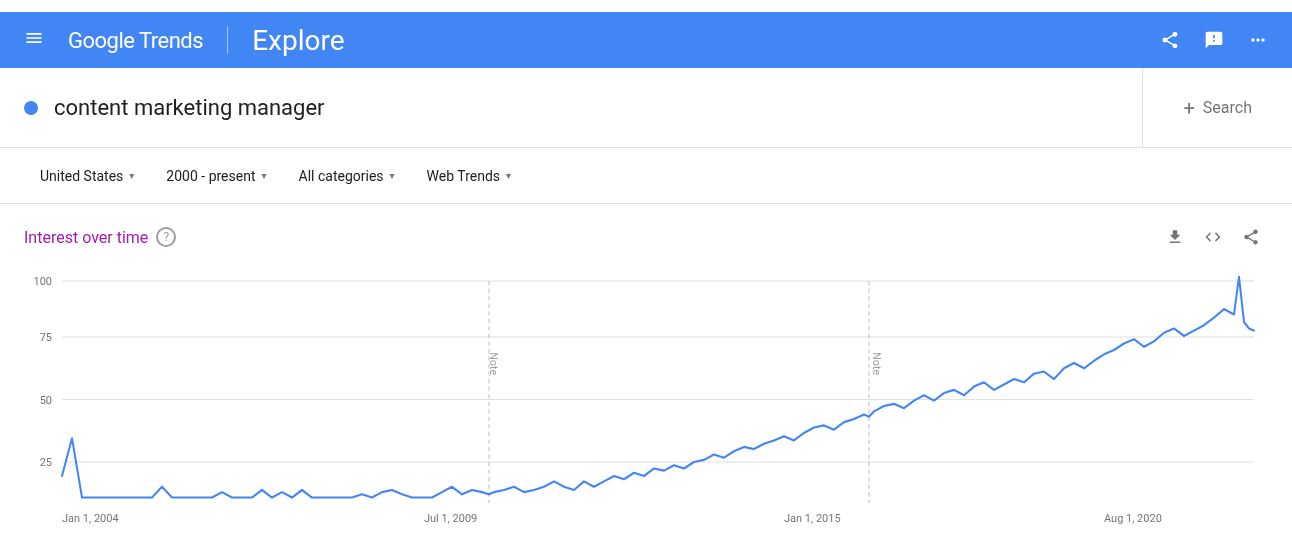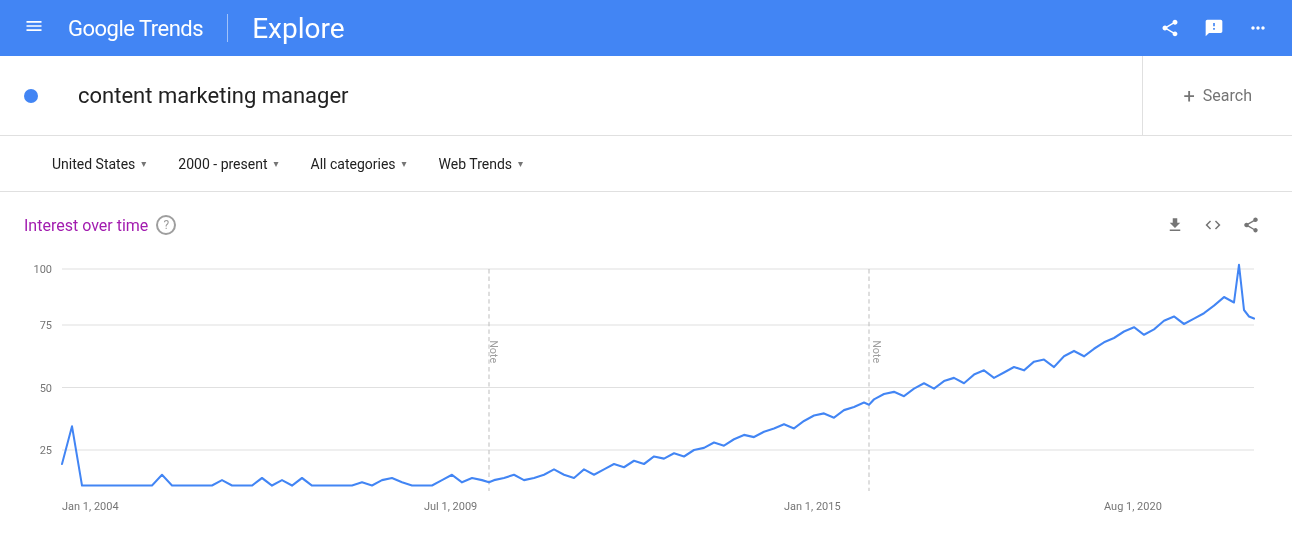--- a/index.html
+++ b/index.html
@@ -6,20 +6,21 @@
     body { font-family: 'Roboto', Arial, sans-serif; background: #fff; width: 1292px; height: 560px; overflow: hidden; }
 
     
     .header {
       background: #4285f4;
       height: 56px;
       display: flex;
       align-items: center;
       padding: 0 16px;
       gap: 16px;
+      margin-top: 12px;
     }
     .header-menu-icon {
       color: #fff;
       font-size: 20px;
       cursor: pointer;
       padding: 8px;
     }
     .header-logo {
       color: #fff;
       font-size: 22px;
@@ -61,21 +62,20 @@
       display: flex;
       align-items: stretch;
       min-height: 80px;
     }
     .search-term-section {
       flex: 1;
       display: flex;
       align-items: center;
       padding: 16px 24px;
       border-right: 1px solid #e0e0e0;
-      gap: 24px;
     }
     .search-dot {
       width: 14px;
       height: 14px;
       border-radius: 50%;
       background: #4285f4;
       margin-right: 16px;
       flex-shrink: 0;
     }
     .search-text-group {
@@ -104,21 +104,21 @@
       color: #757575;
     }
     .compare-text {
       font-size: 16px;
       color: #757575;
     }
 
     
     .filters-bar {
       background: #fff;
-      padding: 0 40px;
+      padding: 0 28px;
       height: 56px;
       display: flex;
       align-items: center;
       gap: 8px;
       border-bottom: 1px solid #e0e0e0;
     }
     .filter-dropdown {
       display: flex;
       align-items: center;
       gap: 6px;

